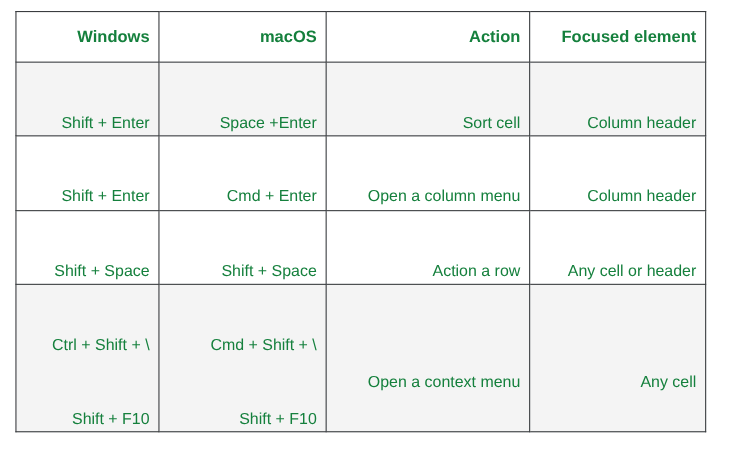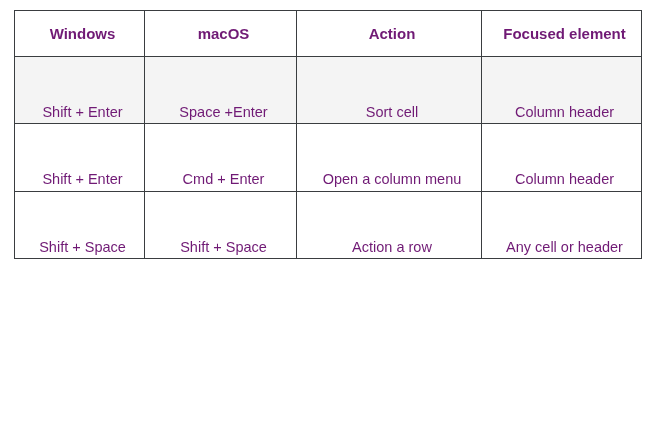--- a/index.html
+++ b/index.html
@@ -27,26 +27,26 @@
     border: 1px solid #3a3d40;
   }
   table.shortcuts-table col.c0 { width: 130px; }
   table.shortcuts-table col.c1 { width: 152px; }
   table.shortcuts-table col.c2 { width: 185px; }
   table.shortcuts-table col.c3 { width: 160px; }
 
   table.shortcuts-table th,
   table.shortcuts-table td {
     border: 1px solid #3a3d40;
-    text-align: center;
+    text-align: right;
     vertical-align: middle;
     padding: 0 8px 0 14px;
     font-size: 14.5px;
     line-height: 1.55;
-    color: #701a75;
+    color: #15803d;
   }
   table.shortcuts-table th {
     font-weight: bold;
     background: #ffffff;
     height: 45px;
     font-size: 15px;
   }
   table.shortcuts-table tbody tr.row-shaded td {
     background: #f4f4f4;
   }
@@ -120,15 +120,31 @@
           <td>
             <span class="cell-line">Shift + Space</span>
           </td>
           <td>
             <span class="cell-line">Action a row</span>
           </td>
           <td>
             <span class="cell-line">Any cell or header</span>
           </td>
         </tr>
+        <tr class="row-shaded row-tall">
+          <td>
+            <span class="cell-line">Ctrl + Shift + \</span>
+            <span class="cell-line">Shift + F10</span>
+          </td>
+          <td>
+            <span class="cell-line">Cmd + Shift + \</span>
+            <span class="cell-line">Shift + F10</span>
+          </td>
+          <td>
+            <span class="cell-line">Open a context menu</span>
+          </td>
+          <td>
+            <span class="cell-line">Any cell</span>
+          </td>
+        </tr>
       </tbody>
   </table>
 </div>
 
 </body></html>

